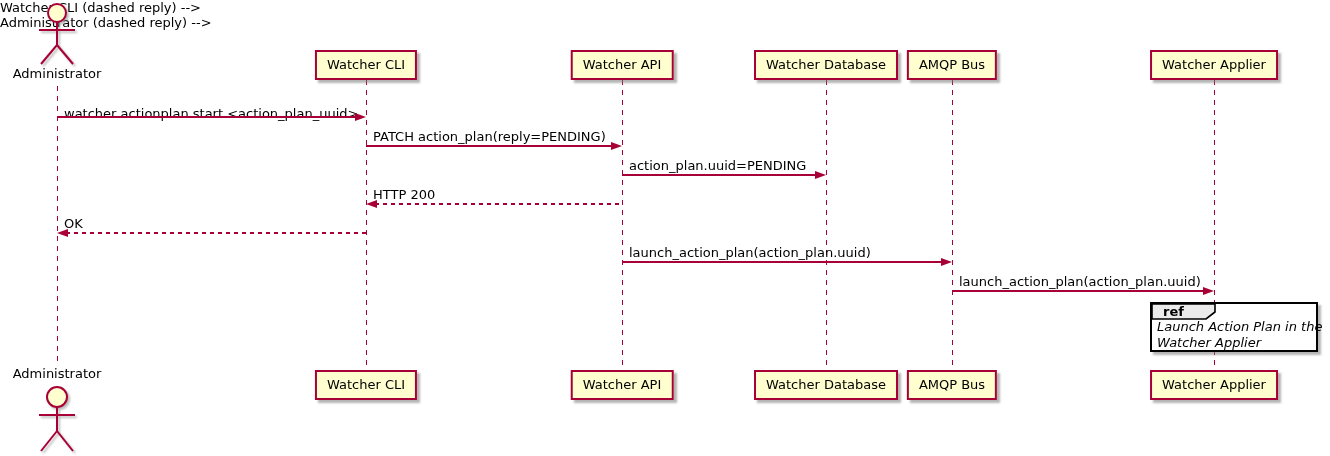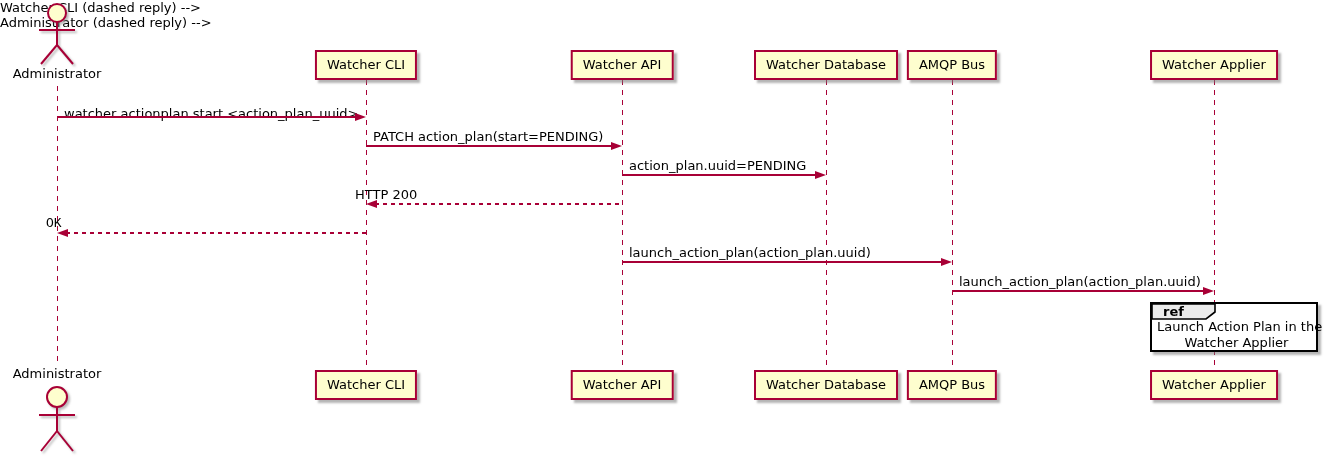--- a/index.html
+++ b/index.html
@@ -75,35 +75,35 @@
   }
   .actor-svg { position: absolute; z-index: 2; filter: drop-shadow(2px 2px 1px rgba(120,120,120,0.5)); }
   #ref-frame {
     position: absolute;
     left: 1150px; top: 302px;
     width: 168px; height: 50px;
     background: #ffffff;
     border: 2px solid #000000;
     box-shadow: 3px 3px 2px rgba(120,120,120,0.55);
     z-index: 4;
-    text-align: center;
   }
   #ref-tab-shape { position: absolute; left: -1px; top: -1px; }
   #ref-keyword {
     position: absolute;
     left: 11px; top: 0px;
     font-weight: bold;
     line-height: 15px;
     z-index: 5;
   }
   .ref-text {
     position: relative;
     padding-left: 5px;
     line-height: 16px;
     white-space: nowrap;
+    font-style: italic;
   }
   #ref-text-1 { margin-top: 15px; }
 </style>
 </head>
 <body>
 
 <div id="canvas">
 
   
   <div class="lifeline" style="left:57px;  top:86px;  height:280px;"></div>
@@ -149,42 +149,42 @@
 
   
   <div>
     <div class="msg-label" style="left:64px; top:106px;">watcher actionplan start &lt;action_plan_uuid&gt;</div>
     <div class="msg-line-solid" style="left:57px; top:116px; width:300px;"></div>
     <div class="arrow-right" style="left:355px; top:113px;"></div>
   </div>
 
   
   <div>
-    <div class="msg-label" style="left:373px; top:129px;">PATCH action_plan(start=PENDING)</div>
+    <div class="msg-label" style="left:373px; top:129px;">PATCH action_plan(reply=PENDING)</div>
     <div class="msg-line-solid" style="left:366px; top:145px; width:247px;"></div>
     <div class="arrow-right" style="left:611px; top:142px;"></div>
   </div>
 
   
   <div>
     <div class="msg-label" style="left:629px; top:158px;">action_plan.uuid=PENDING</div>
     <div class="msg-line-solid" style="left:622px; top:174px; width:195px;"></div>
     <div class="arrow-right" style="left:815px; top:171px;"></div>
   </div>
 
    Watcher CLI (dashed reply) --&gt;
   <div>
-    <div class="msg-label" style="left:355px; top:187px;text-align:center;">HTTP 200</div>
+    <div class="msg-label" style="left:373px; top:187px;text-align:center;">HTTP 200</div>
     <div class="msg-line-dashed" style="left:375px; top:203px; width:247px;"></div>
     <div class="arrow-left" style="left:366px; top:200px;"></div>
   </div>
 
    Administrator (dashed reply) --&gt;
   <div>
-    <div class="msg-label" style="left:46px; top:216px;font-family:Liberation Mono, monospace;">OK</div>
+    <div class="msg-label" style="left:64px; top:216px;">OK</div>
     <div class="msg-line-dashed" style="left:66px; top:232px; width:300px;"></div>
     <div class="arrow-left" style="left:57px; top:229px;"></div>
   </div>
 
   
   <div>
     <div class="msg-label" style="left:629px; top:245px;">launch_action_plan(action_plan.uuid)</div>
     <div class="msg-line-solid" style="left:622px; top:261px; width:321px;"></div>
     <div class="arrow-right" style="left:941px; top:258px;"></div>
   </div>

